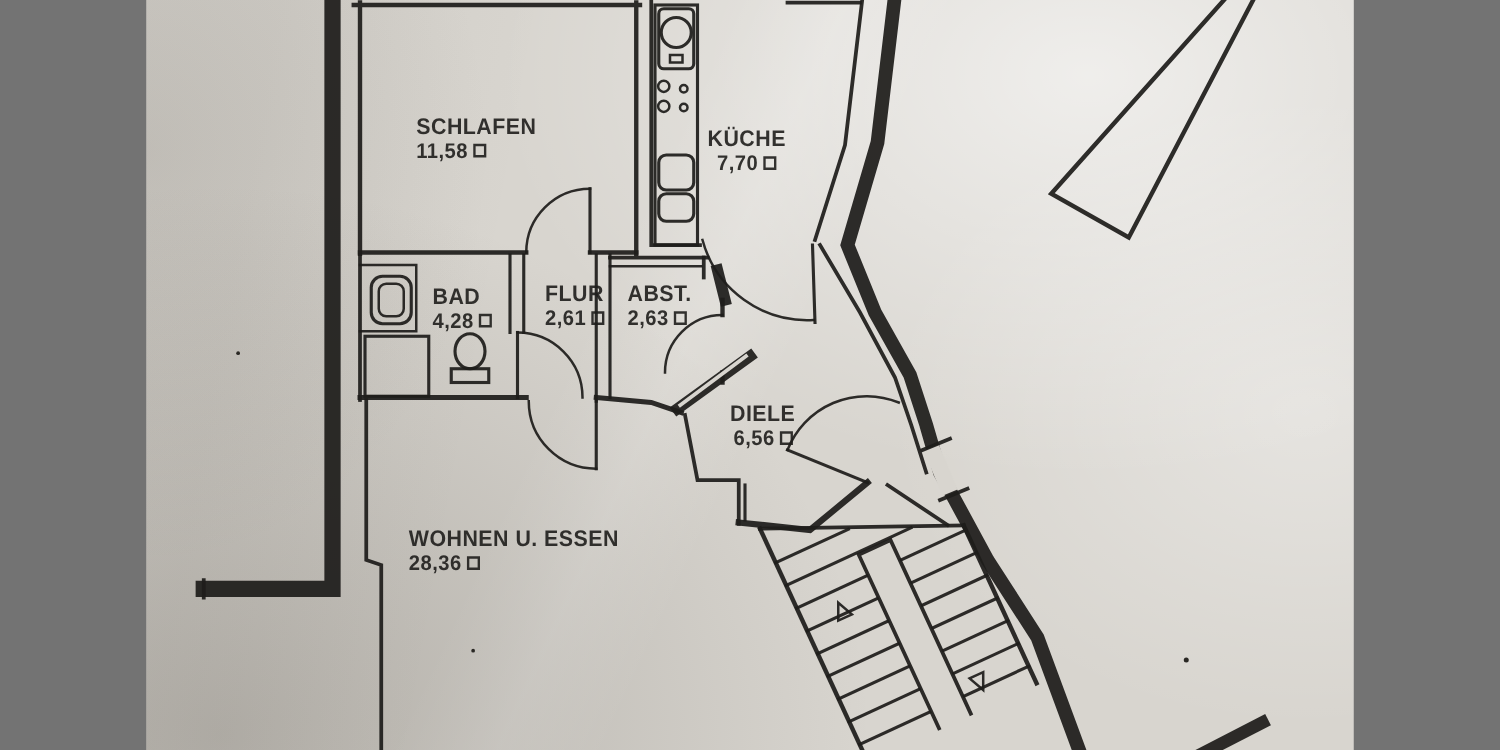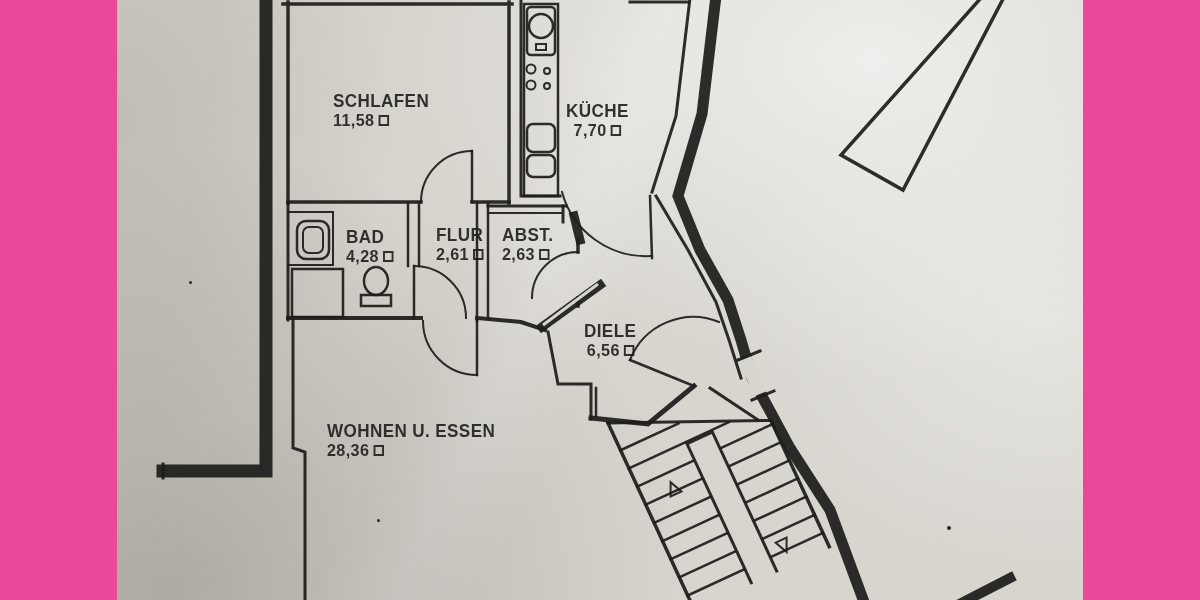--- a/index.html
+++ b/index.html
@@ -1,17 +1,17 @@
 <!DOCTYPE html>
 <html><head>
 <meta charset="utf-8">
 <style>
   html,body{margin:0;padding:0;width:1200px;height:600px;overflow:hidden;background:#ffffff;
             font-family:"Liberation Sans",sans-serif;}
-  #stage{position:relative;width:1200px;height:600px;background:#ec4899;}
+  #stage{position:relative;width:1200px;height:600px;background:#737373;}
   
   #photo{position:absolute;left:117px;top:0;width:966px;height:600px;
     background-color:#d8d5cf;
     background-image:
       radial-gradient(ellipse 760px 520px at 78% 10%, rgba(255,255,255,0.60), rgba(255,255,255,0) 62%),
       radial-gradient(ellipse 560px 420px at 96% 55%, rgba(255,255,255,0.35), rgba(255,255,255,0) 60%),
       radial-gradient(ellipse 900px 760px at 6% 98%, rgba(88,83,75,0.30), rgba(0,0,0,0) 58%),
       radial-gradient(ellipse 500px 600px at 0% 20%, rgba(105,100,92,0.16), rgba(0,0,0,0) 55%),
       linear-gradient(115deg, rgba(255,255,255,0) 38%, rgba(255,255,255,0.16) 45%, rgba(255,255,255,0) 52%),
       linear-gradient(100deg, rgba(70,66,60,0.05) 10%, rgba(0,0,0,0) 30%);

